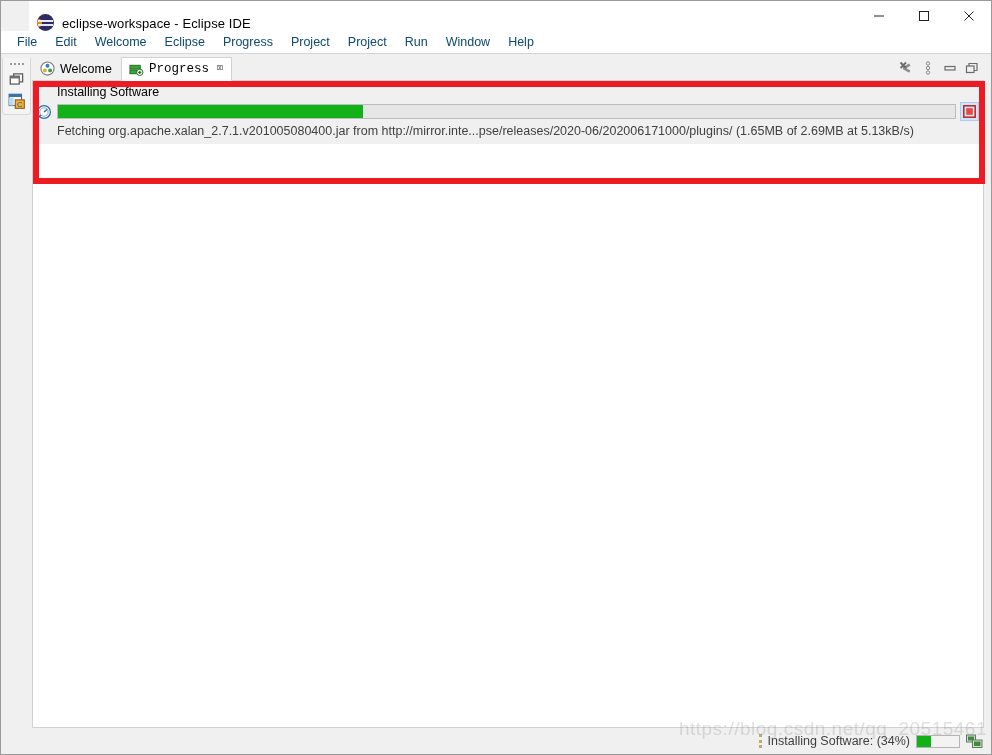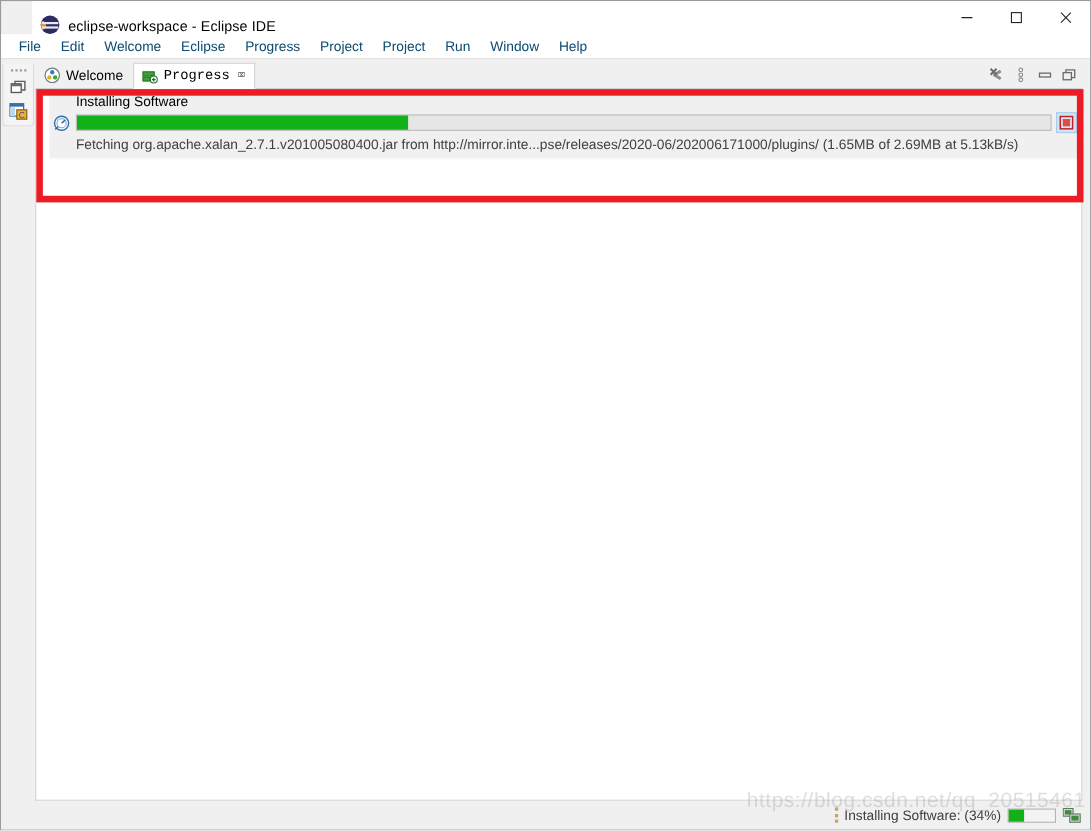--- a/index.html
+++ b/index.html
@@ -211,21 +211,20 @@
     border: 1px solid #d2d2d2;
     border-top: none;
     min-height: 0;
   }
   .progress-view {
     position: absolute;
     left: 0; top: 0; right: 0;
     height: 95px;
     background: #ffffff;
     overflow: hidden;
-    padding-left: 12px;
   }
   .job-entry {
     background: #f0f0f0;
     padding: 3px 0 4px 0;
     border-bottom: 1px solid #ffffff;
   }
   .job-title {
     font-size: 12.5px;
     padding-left: 24px;
     line-height: 16px;

